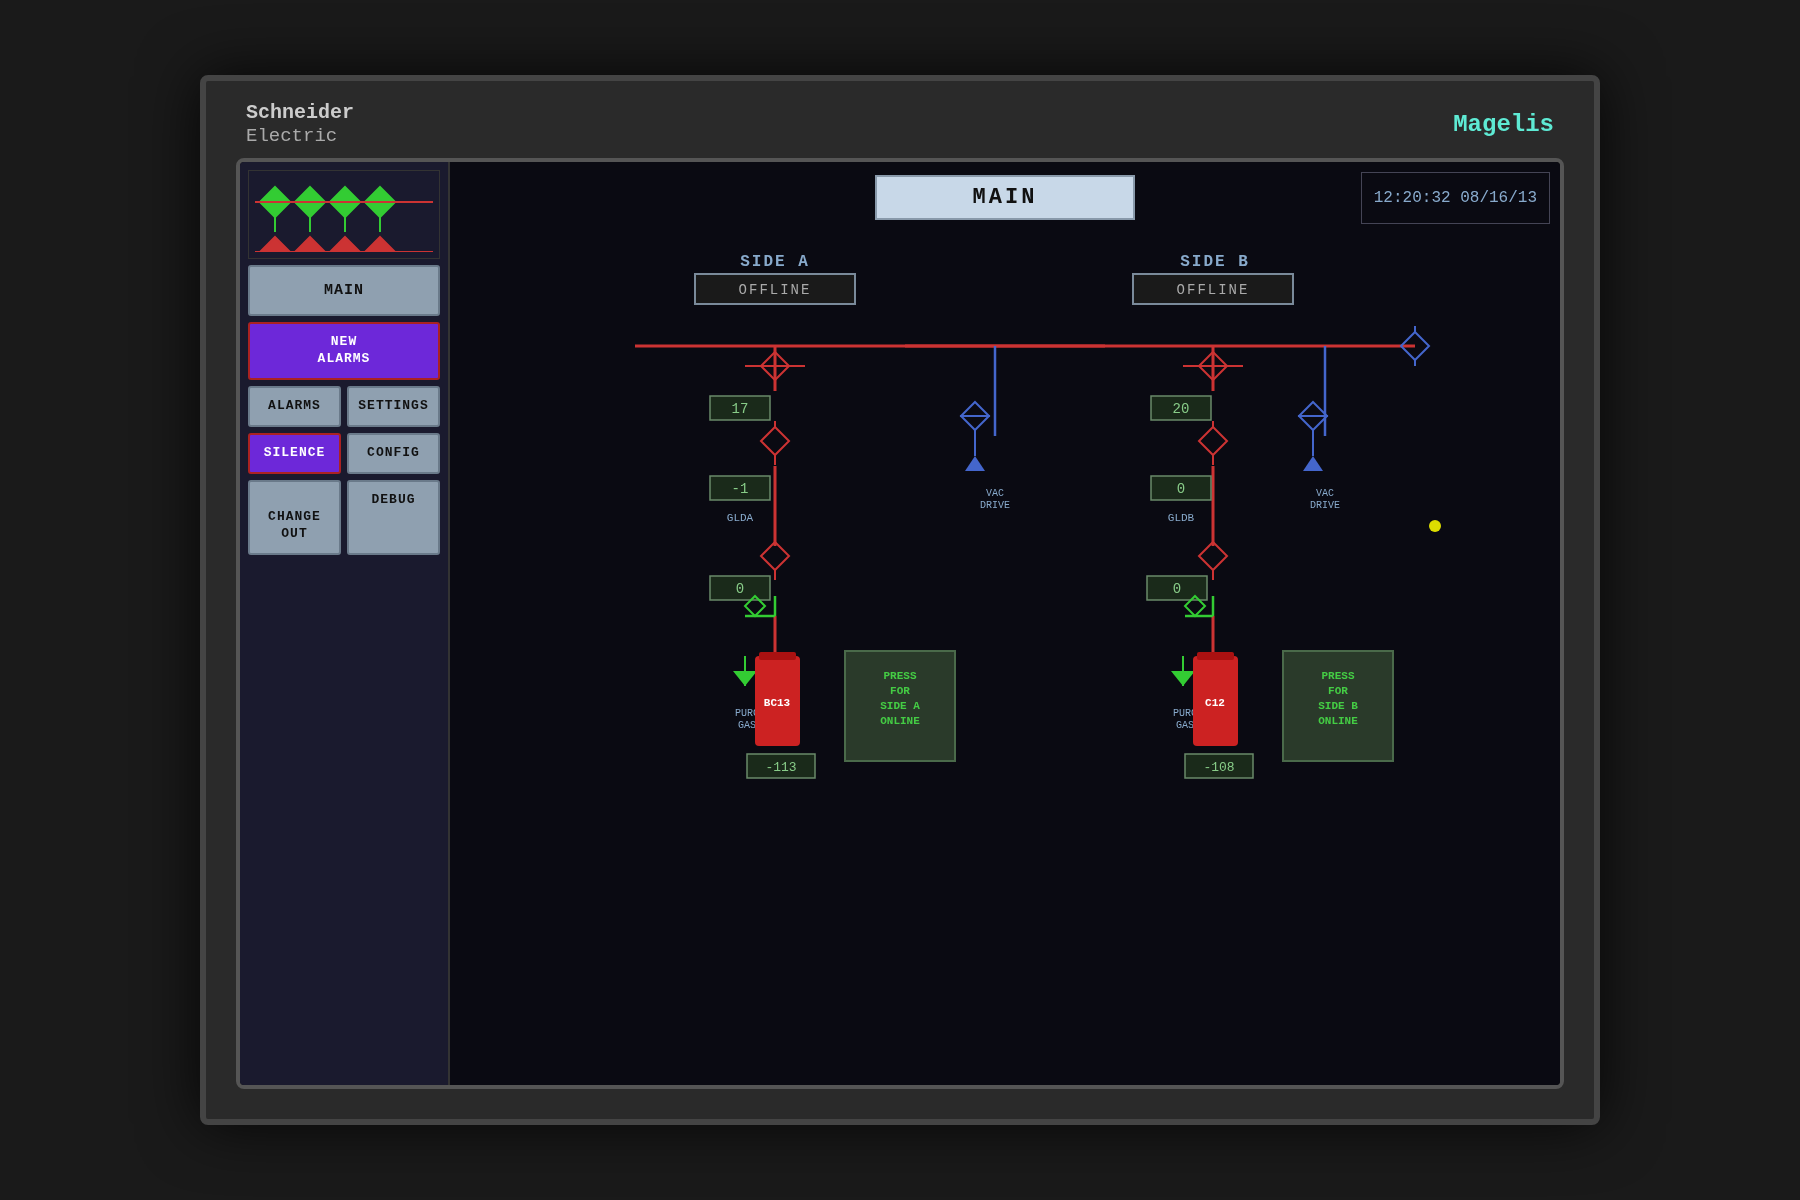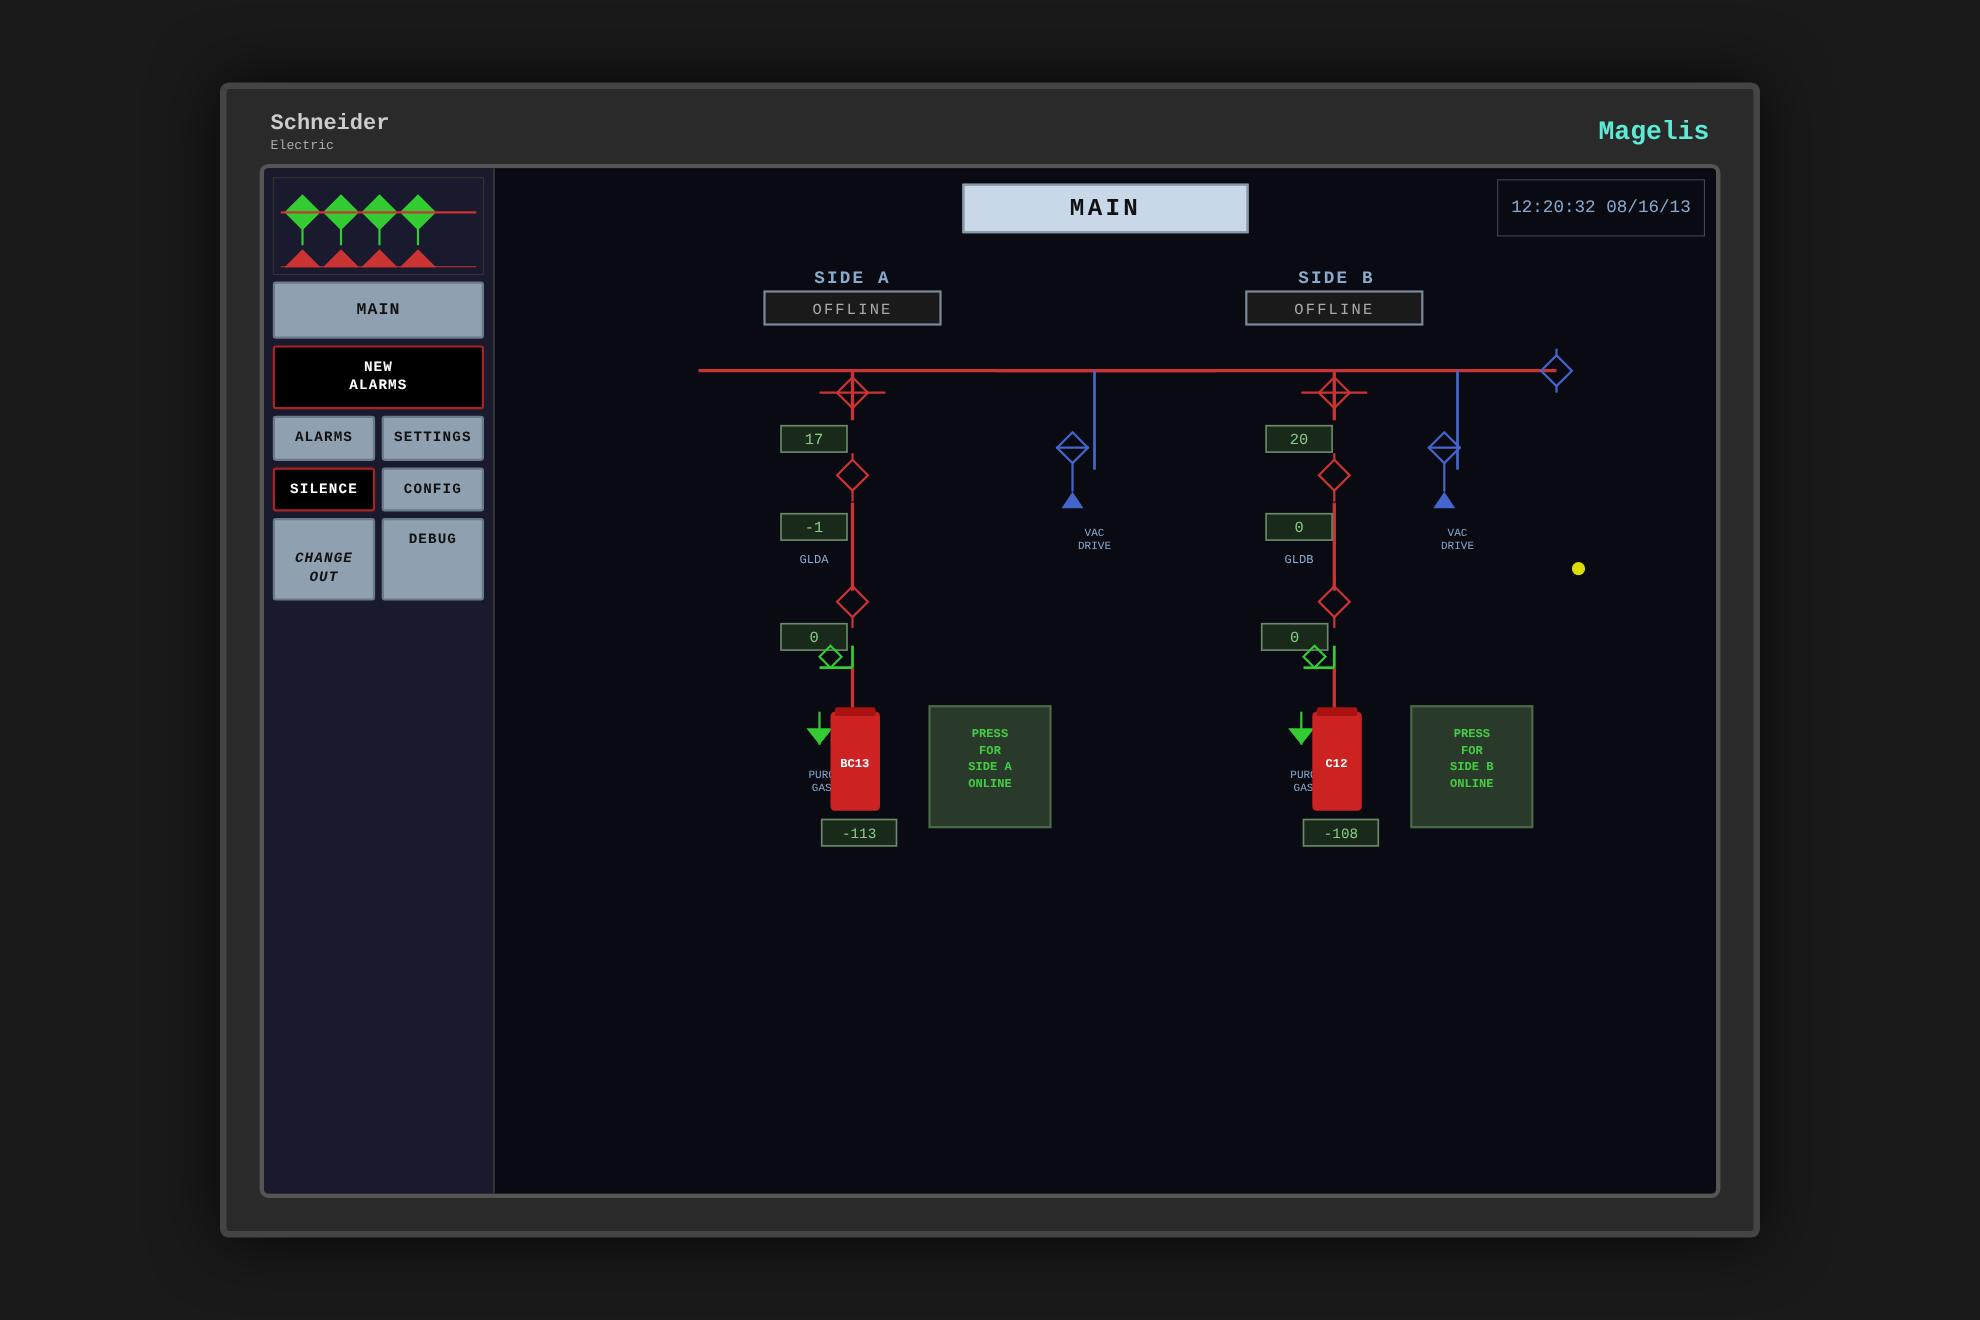--- a/index.html
+++ b/index.html
@@ -31,21 +31,21 @@
       padding: 0 10px 10px 10px;
     }
     .brand-schneider {
       color: #ccc;
       font-size: 22px;
       font-weight: bold;
       line-height: 1.2;
     }
     .brand-schneider span {
       display: block;
-      font-size: 12px;
+      font-size: 19px;
       font-weight: normal;
       color: #aaa;
     }
     .brand-magelis {
       color: #5eead4;
       font-size: 24px;
       font-weight: bold;
     }
     .screen {
       flex: 1;
@@ -75,21 +75,21 @@
       font-weight: bold;
       text-align: center;
       padding: 10px 6px;
       cursor: pointer;
       border-radius: 3px;
       text-transform: uppercase;
       letter-spacing: 1px;
       line-height: 1.3;
     }
     .btn-red {
-      background: #000000;
+      background: #6d28d9;
       border-color: #aa2222;
       color: #fff;
     }
     .btn-main {
       background: #8fa0b0;
       font-size: 15px;
       padding: 14px 6px;
     }
     .btn-row {
       display: flex;
@@ -202,21 +202,21 @@
       </div>
       <div class="btn-row">
         <div class="btn">ALARMS</div>
         <div class="btn">SETTINGS</div>
       </div>
       <div class="btn-row">
         <div class="btn btn-red">SILENCE</div>
         <div class="btn">CONFIG</div>
       </div>
       <div class="btn-row">
-        <div class="btn" style="white-space:pre-line;font-style:italic;">
+        <div class="btn" style="white-space:pre-line;">
           <span>CHANGE
 OUT</span>
         </div>
         <div class="btn">DEBUG</div>
       </div>
     </div>
 
     <div class="main-content">
 
       <div class="top-bar">

